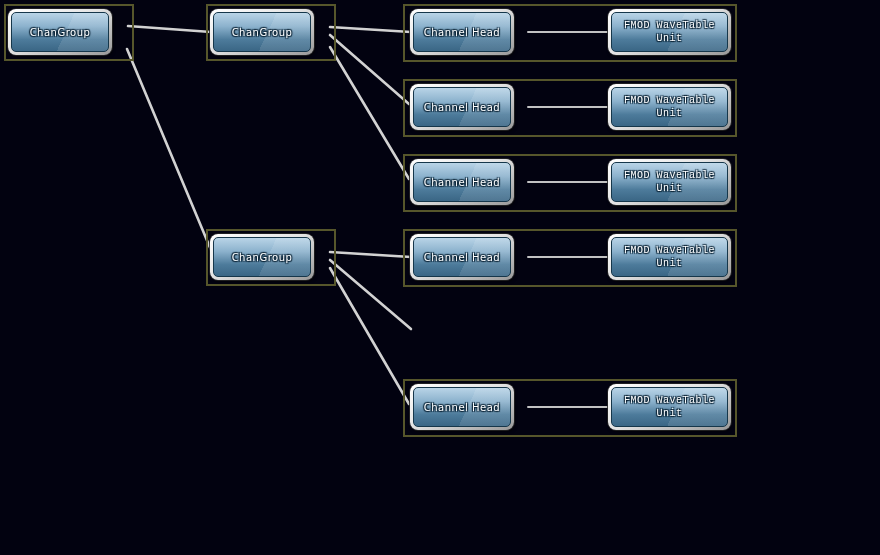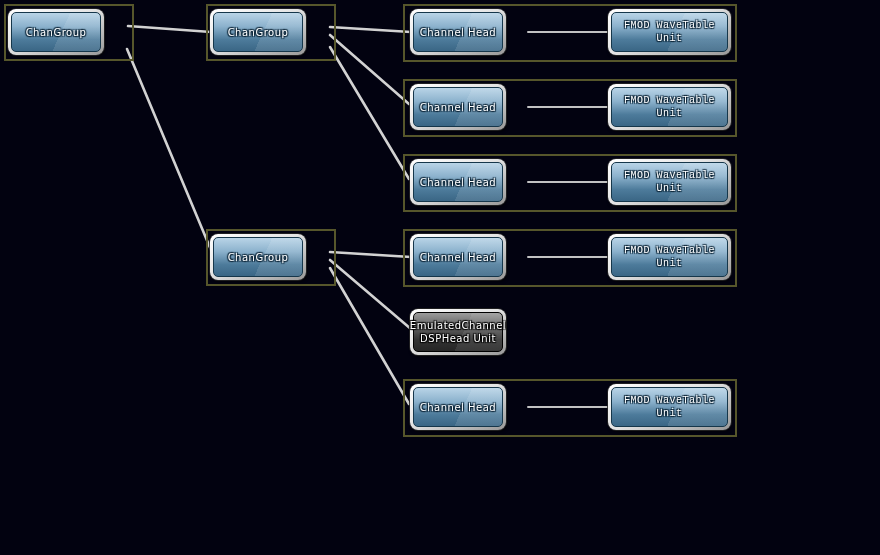--- a/index.html
+++ b/index.html
@@ -40,21 +40,21 @@
   .g1 { left: 206px; top: 4px;   width: 130px; height: 57px; }
   .g2 { left: 206px; top: 229px; width: 130px; height: 57px; }
   .g3 { left: 403px; top: 4px;   width: 334px; height: 58px; }
   .g4 { left: 403px; top: 79px;  width: 334px; height: 58px; }
   .g5 { left: 403px; top: 154px; width: 334px; height: 58px; }
   .g6 { left: 403px; top: 229px; width: 334px; height: 58px; }
   .g7 { left: 403px; top: 379px; width: 334px; height: 58px; }
   .node {
     position: absolute;
     box-sizing: border-box;
-    width: 96px;
+    width: 104px;
     height: 46px;
     border-radius: 8px;
     padding: 3px;
     background: linear-gradient(155deg, #ffffff 0%, #e4e4e4 45%, #989898 100%);
     box-shadow: 0 0 0 1px rgba(35,35,35,0.85), 1px 2px 3px rgba(0,0,0,0.55);
     cursor: default;
   }
   .wide { width: 123px; font-family: Liberation Mono, monospace; }
   .n0  { left: 8px;   top: 9px;   }
   .n1  { left: 210px; top: 9px;   }
@@ -197,25 +197,20 @@
       <span class="node-label">Channel Head</span>
     </div>
   </div>
 
   <div class="node blue wide n10">
     <div class="node-fill">
       <span class="node-label">FMOD WaveTable Unit</span>
     </div>
   </div>
 
-  <div class="node dark n11">
-    <div class="node-fill">
-      <span class="node-label">EmulatedChannel DSPHead Unit</span>
-    </div>
-  </div>
 
   <div class="node blue n12">
     <div class="node-fill">
       <span class="node-label">Channel Head</span>
     </div>
   </div>
 
   <div class="node blue wide n13">
     <div class="node-fill">
       <span class="node-label">FMOD WaveTable Unit</span>

